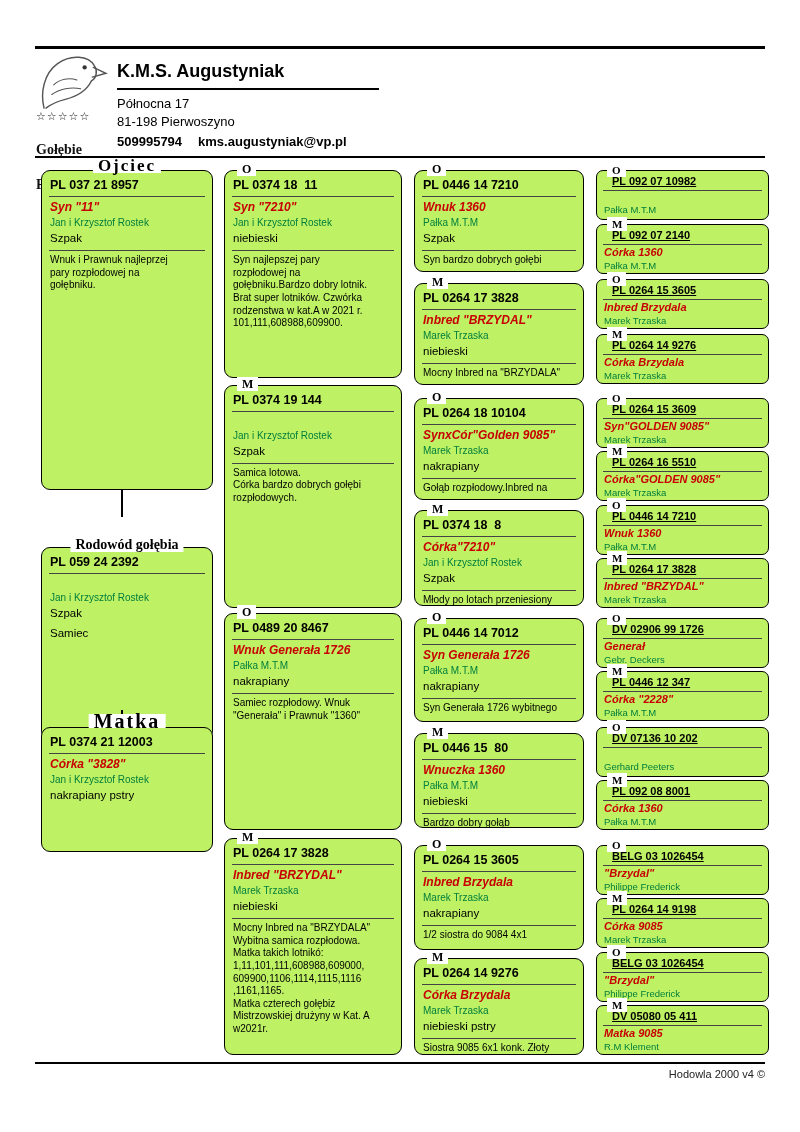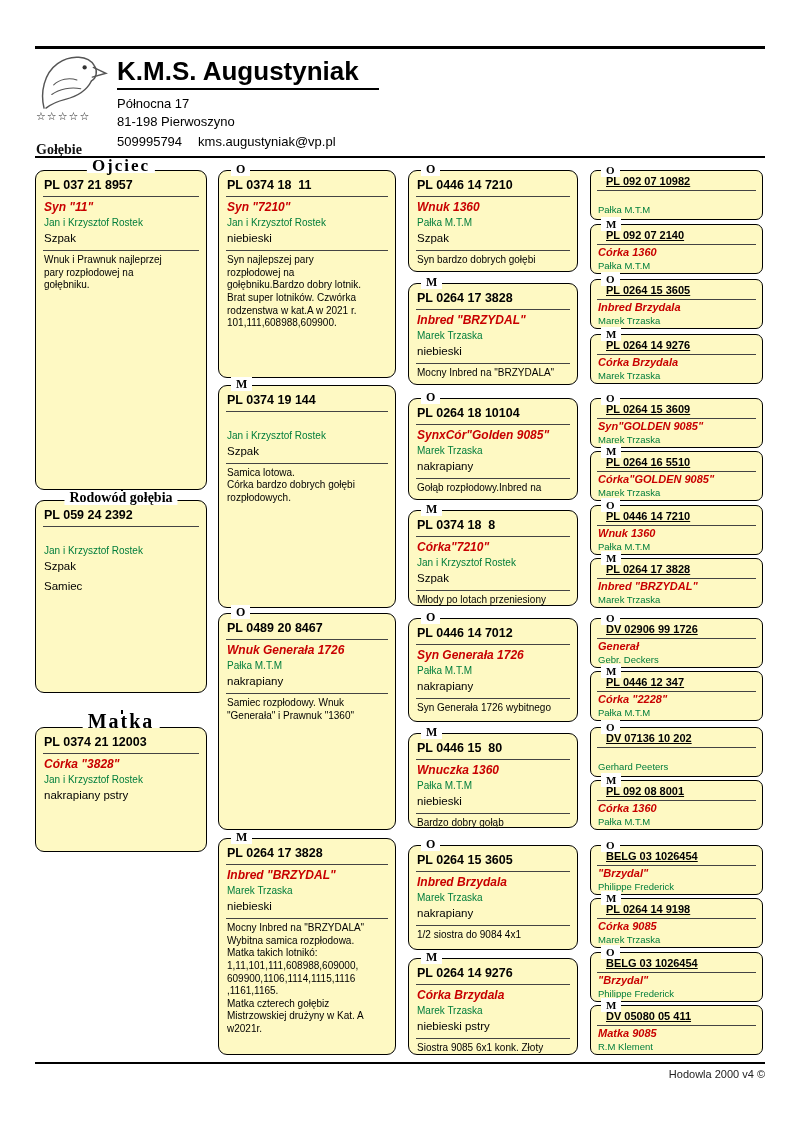--- a/index.html
+++ b/index.html
@@ -12,27 +12,27 @@
   .hline { position:absolute; left:35px; width:730px; background:#000; }
   .hline.thick { height:3px; }
   .hline.thin { height:2px; }
 
   
   .logo-block { position:absolute; left:36px; top:52px; width:78px; }
   .pigeon { display:block; margin-left:2px; }
   .stars { font-size:11px; letter-spacing:1px; color:#222; line-height:12px; }
   .logo-word { font-family:"Liberation Serif", serif; font-weight:bold; font-size:14px; line-height:15px; color:#111;margin-top:20px; }
   .head-block { position:absolute; left:117px; top:56px; }
-  .title { font-size:26px; font-weight:bold; line-height:30px; border-bottom:2px solid #000; min-width:262px; display:inline-block; padding-bottom:2px; margin-bottom:5px; }
+  .title { font-size:18px; font-weight:bold; line-height:30px; border-bottom:2px solid #000; min-width:262px; display:inline-block; padding-bottom:2px; margin-bottom:5px; }
   .addr { font-size:13px; line-height:18px; }
-  .contact { margin-top:2px; }
+  .contact { margin-top:2px;font-weight:bold; }
   .email-gap { margin-left:16px; }
 
   
-  .box { position:absolute; border:1.6px solid #000; border-radius:9px; background:#fef9c3; padding:5px 8px 4px; }
+  .box { position:absolute; border:1.6px solid #000; border-radius:9px; background:#bef264; padding:5px 8px 4px;margin-left:6px; }
   .tag { position:absolute; top:-9px; left:12px; background:#fff; padding:0 5px;
          font-family:"Liberation Serif", serif; font-weight:bold; font-size:12px; line-height:14px; color:#000; }
   .tag.center { left:50%; transform:translateX(-50%); white-space:nowrap; }
   .tag.label-md { font-size:14px; top:-10px; }
   .tag.label-lg { font-size:17px; letter-spacing:2px; top:-12px; }
   .tag.label-xl { font-size:20px; letter-spacing:2px; top:-14px; }
   .ring { font-weight:bold; font-size:12.5px; line-height:1.2; padding:2px 0 3px; color:#000; white-space:pre; }
   .rule { border-top:1px solid #444; margin:0 -1px; }
   .bname { color:#c80000; font-style:italic; font-weight:bold; font-size:12px; line-height:1.2; min-height:16px; padding:3px 0 1px; }
   .owner { color:#007d3c; font-size:10px; line-height:1.2; padding:2px 0 1px; }
@@ -89,21 +89,21 @@
   <div class="owner">Jan i Krzysztof Rostek</div>
   <div class="bcolor">Szpak</div>
   <div class="rule"></div>
   <div class="desc">Wnuk i Prawnuk najleprzej
 pary rozpłodowej na
 gołębniku.</div>
 </div>
 
 <div class="vline" style="left:121px;top:490px;height:27px"></div>
 
-<div class="box" style="left:35px;top:500px;width:172px;height:193px">
+<div class="box" style="left:35px;top:547px;width:172px;height:193px">
   <div class="tag center label-md">Rodowód gołębia</div>
   <div class="ring">PL 059 24 2392</div>
   <div class="rule"></div>
   <div class="bname"></div>
   <div class="owner">Jan i Krzysztof Rostek</div>
   <div class="bcolor">Szpak</div>
   <div class="bcolor">Samiec</div>
 </div>
 
 <div class="vline" style="left:121px;top:710px;height:17px"></div>

